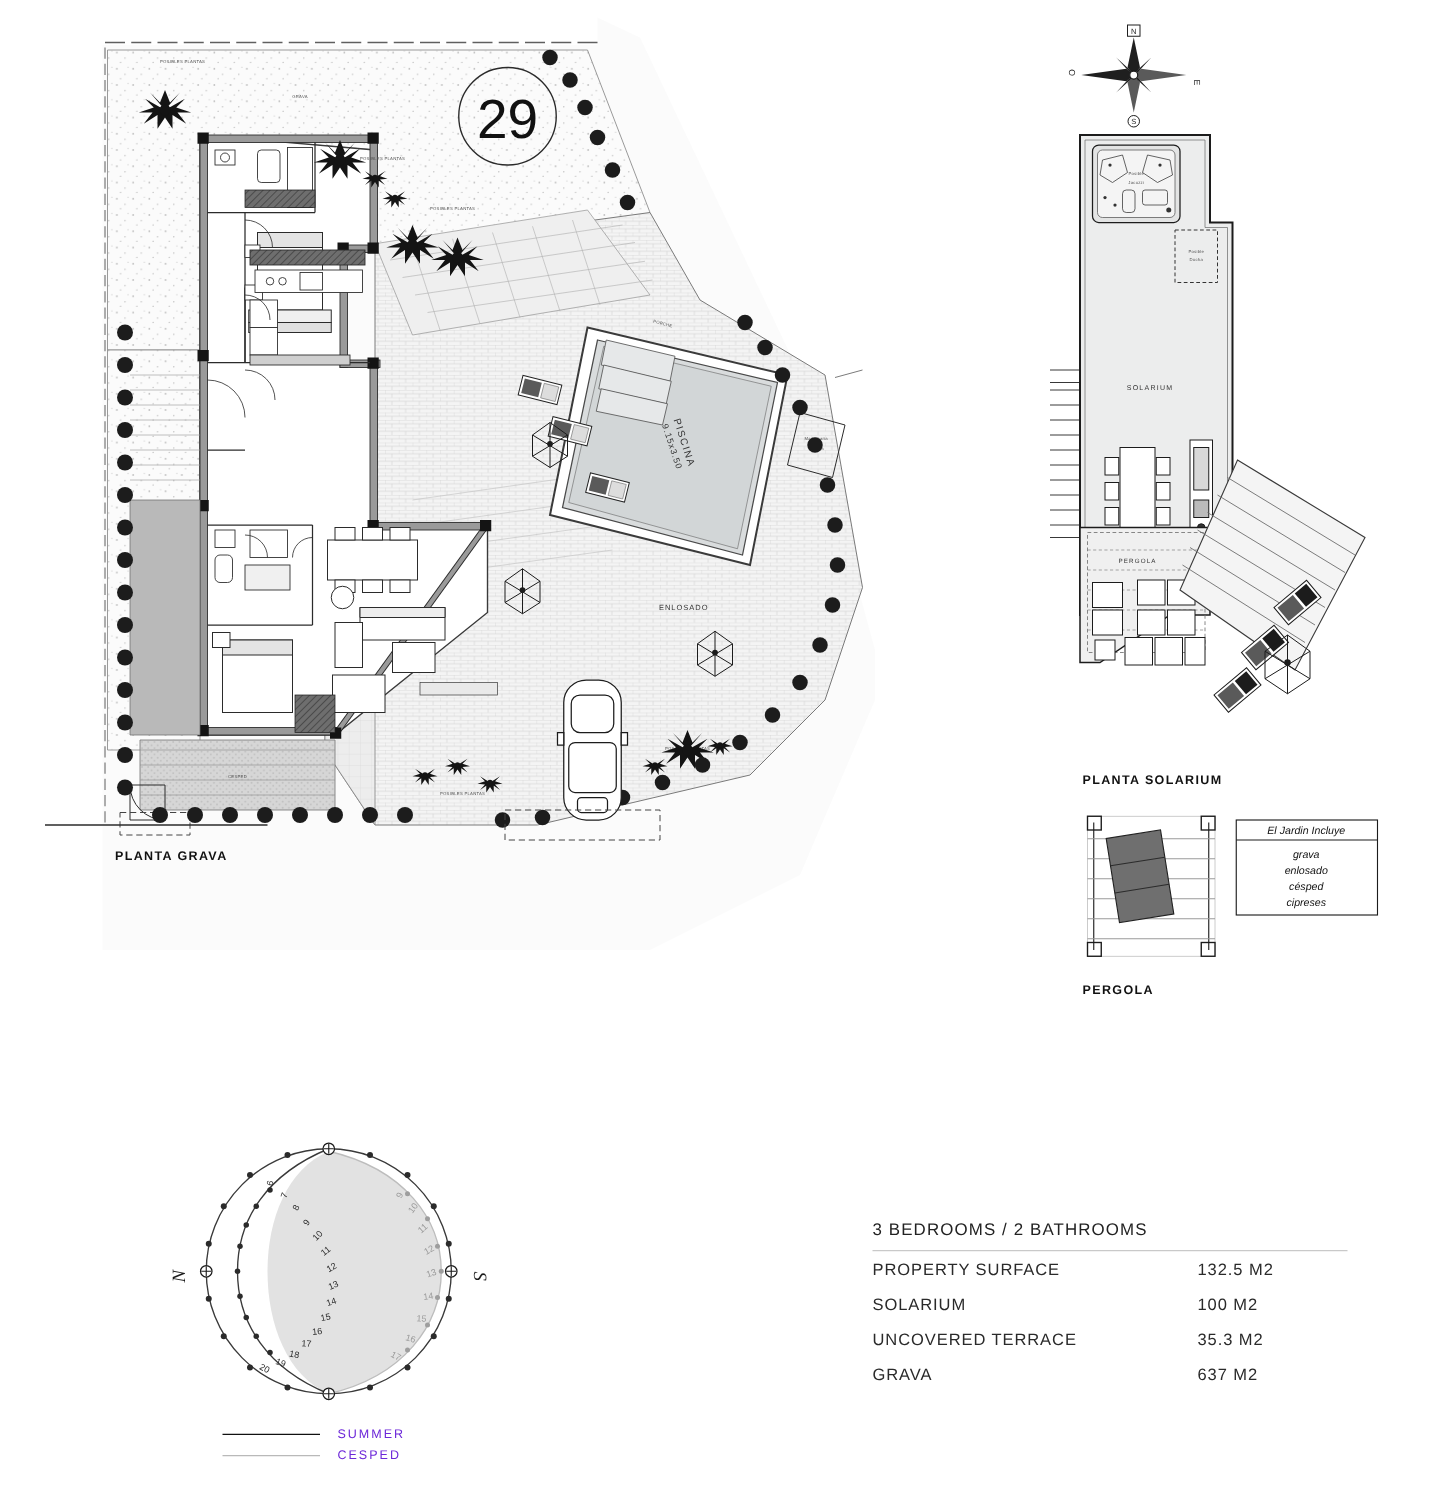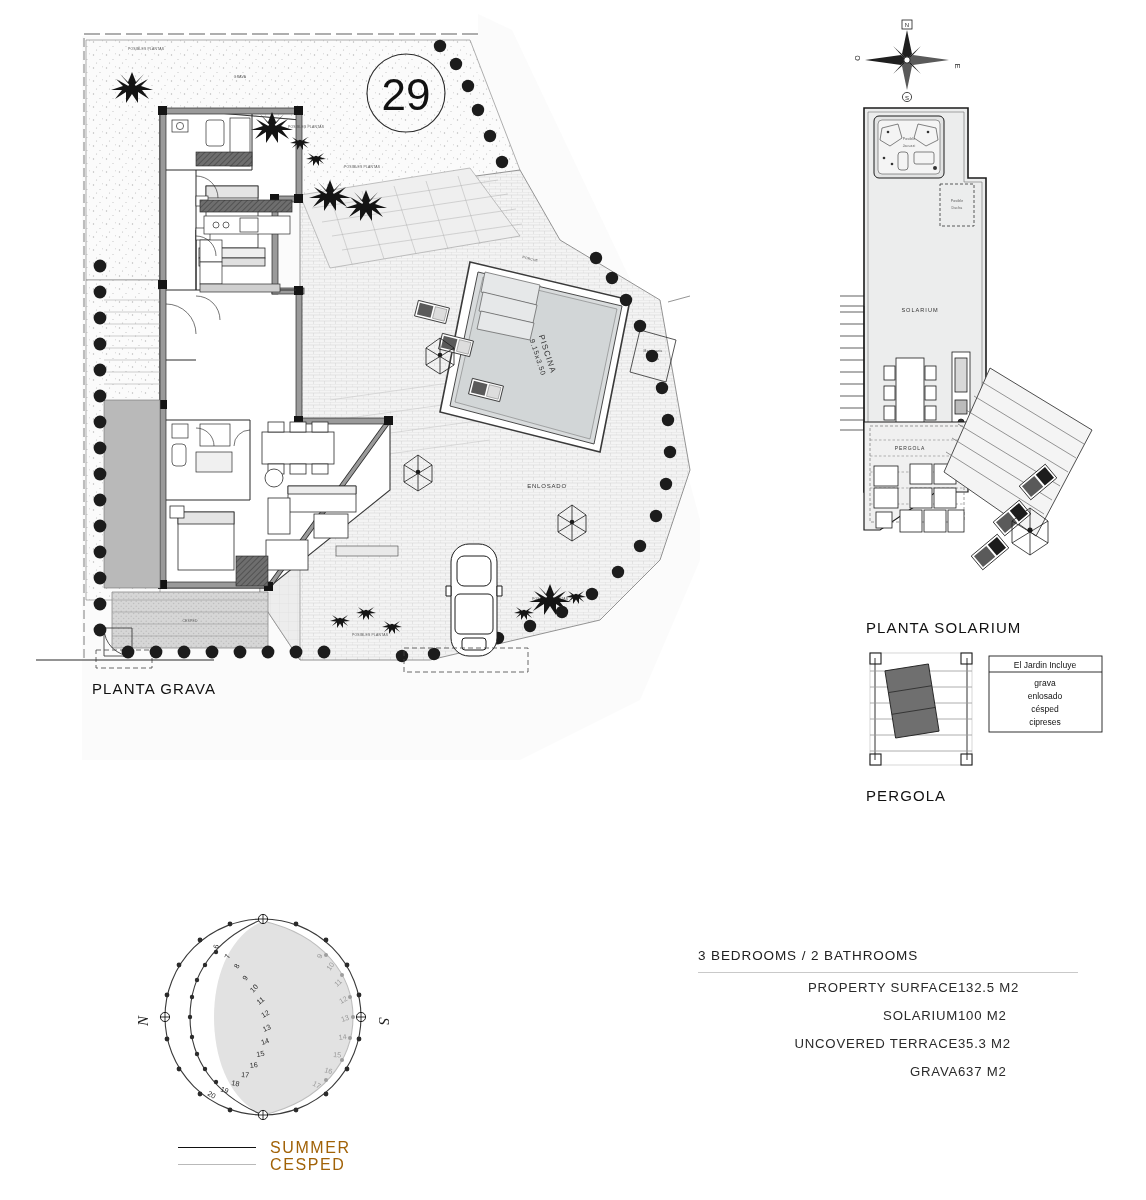--- a/index.html
+++ b/index.html
@@ -3,36 +3,36 @@
 <meta charset="utf-8">
 <style>
   html,body{margin:0;padding:0;background:#ffffff;}
   body{width:1146px;height:1200px;position:relative;overflow:hidden;
        font-family:"Liberation Sans",sans-serif;color:#1a1a1a;}
   .abs{position:absolute;}
   svg{display:block;}
   .tiny{font-size:3.4px;fill:#555;letter-spacing:.2px;}
   .roomlbl{font-size:4.6px;fill:#333;letter-spacing:.4px;}
   .plotnum{font-size:44px;fill:#111;font-family:"Liberation Sans",sans-serif;}
-  .caption{font-size:15px;letter-spacing:1.1px;color:#111;font-weight:400;}
+  .caption{font-size:10px;letter-spacing:1.1px;color:#111;font-weight:700;}
   .legendbox-title{font-size:8.5px;fill:#111;}
   .legendbox-item{font-size:8.5px;fill:#111;}
   
   #spec{left:698px;top:948px;width:380px;}
-  #spec .sp-head{font-size:13.5px;letter-spacing:.9px;color:#222;padding-bottom:9px;}
+  #spec .sp-head{font-size:13.5px;letter-spacing:.9px;color:#222;padding-bottom:9px;margin-top:28px;}
   #spec .rule{height:1px;background:#c9c9c9;width:380px;}
-  #spec .sp-row{display:flex;justify-content:flex-end;align-items:baseline;
+  #spec .sp-row{display:flex;justify-content:space-between;align-items:baseline;
                 font-size:13.2px;letter-spacing:.75px;color:#2a2a2a;padding:6.6px 0 6.4px 0;}
   #spec .sp-row .sp-val{width:120px;text-align:left;}
   
   #sunlegend{left:178px;top:1139px;width:230px;}
   .sl-row{display:flex;align-items:center;height:17px;}
   .sl-line{width:78px;height:0;border-top:1.6px solid #111;margin-right:14px;}
   .sl-line.win{border-top:1.4px solid #b9b9b9;}
-  .sl-txt{font-size:16px;letter-spacing:1.6px;color:#a16207;}
+  .sl-txt{font-size:10px;letter-spacing:1.6px;color:#6d28d9;}
   .cap-pb{left:92px;top:680px;}
   .cap-ps{left:866px;top:619px;}
   .cap-pg{left:866px;top:787px;}
 </style>
 </head>
 <body>
 
 <div class="abs" style="left:0;top:0;">
 <svg width="760" height="790" viewBox="0 0 760 790">
   <defs>
@@ -567,21 +567,21 @@
   </g>
   <g transform="translate(50,56) rotate(-9)">
     <rect x="-22" y="-34" width="44" height="68" fill="#6f6f6f" stroke="#222" stroke-width="0.9"></rect>
     <path d="M-22 -12 L22 -12 M-22 10 L22 10" stroke="#2b2b2b" stroke-width="0.8"></path>
   </g>
 </svg>
 </div>
 
 <div class="abs cap-pg caption">PERGOLA</div>
 
-<div class="abs" style="left:988px;top:655px;">
+<div class="abs" style="left:988px;top:655px;font-style:italic;">
 <svg width="115" height="78" viewBox="0 0 115 78">
   <rect x="1" y="1" width="113" height="76" fill="#ffffff" stroke="#1c1c1c" stroke-width="0.9"></rect>
   <path d="M1 17 L114 17" stroke="#1c1c1c" stroke-width="0.9"></path>
   <text class="legendbox-title" x="57" y="12.5" text-anchor="middle">El Jardin Incluye</text>
   <text class="legendbox-item" x="57" y="31" text-anchor="middle">grava</text>
   <text class="legendbox-item" x="57" y="44" text-anchor="middle">enlosado</text>
   <text class="legendbox-item" x="57" y="57" text-anchor="middle">césped</text>
   <text class="legendbox-item" x="57" y="70" text-anchor="middle">cipreses</text>
 </svg>
 </div>

